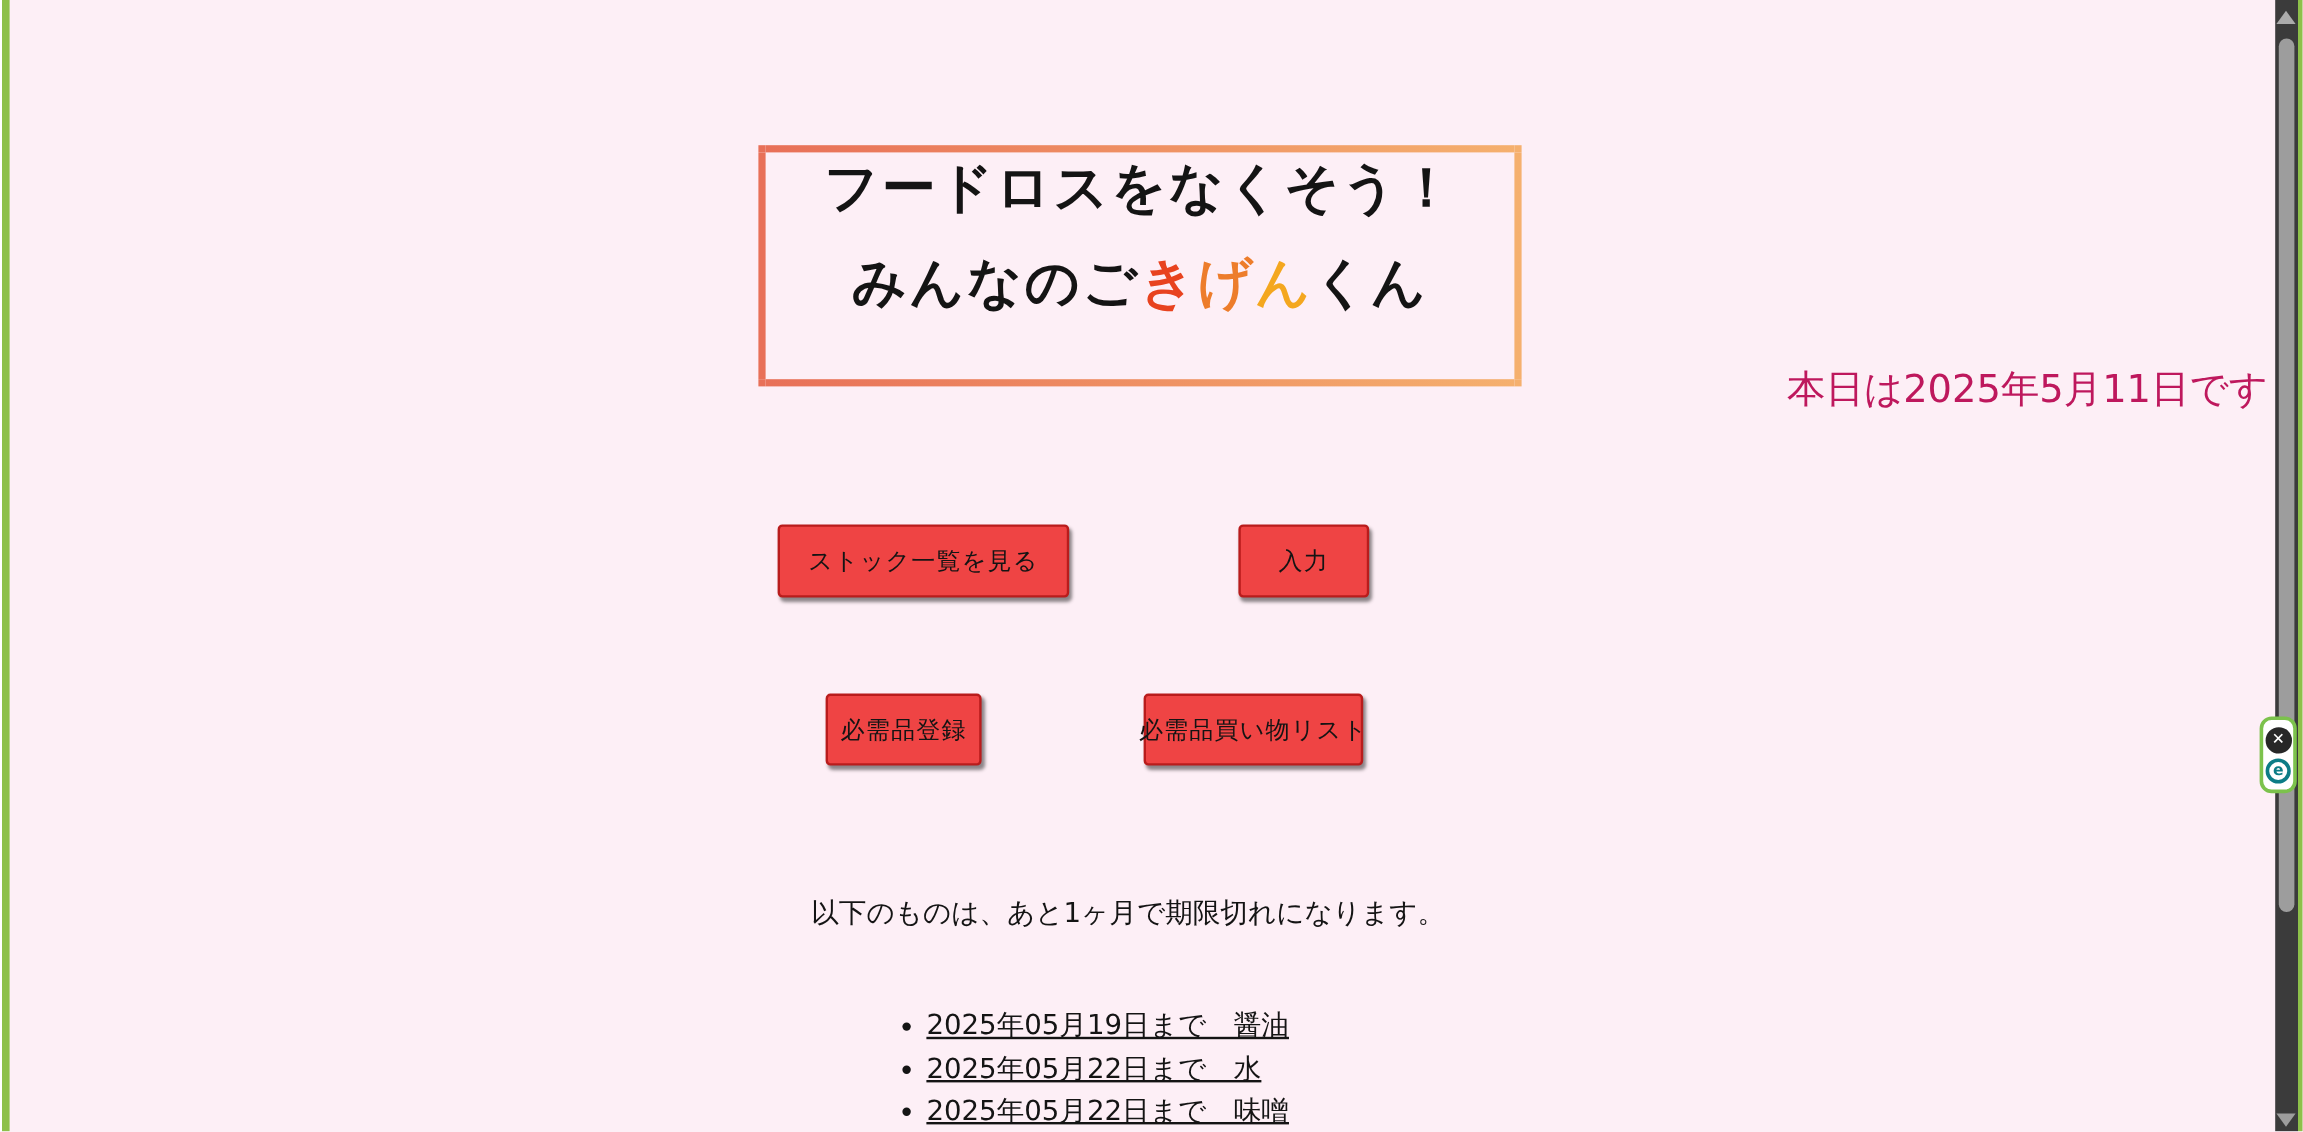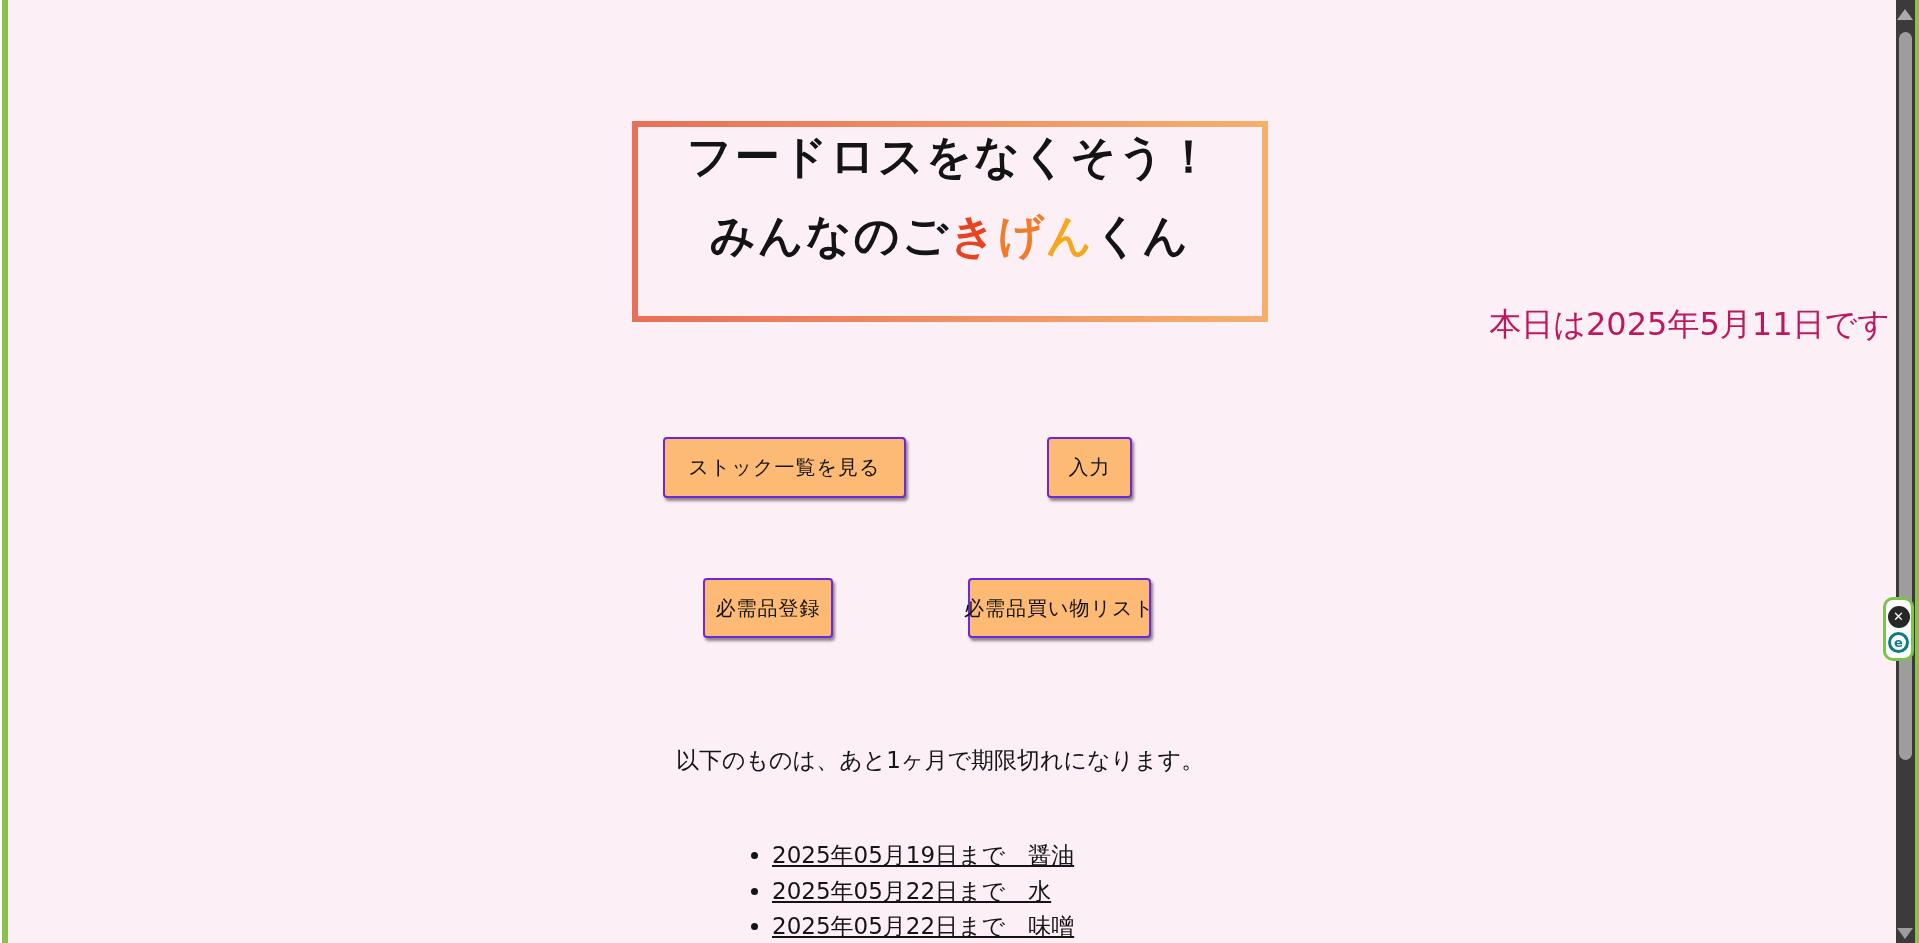--- a/index.html
+++ b/index.html
@@ -24,28 +24,28 @@
   }
   .title-line{font-size:45px;font-weight:bold;letter-spacing:2px;color:#141414;white-space:nowrap;}
   .accent-red{color:#e8431f;}
   .accent-orange{color:#ed7d2b;}
   .accent-amber{color:#f4a71f;}
 
   .date-text{position:absolute;top:303px;right:29px;font-size:32px;color:#be185d;white-space:nowrap;}
 
   .btn{
     position:absolute;box-sizing:border-box;
-    background:#fdba74;border:2px solid #6d28d9;border-radius:4px;
+    background:#ef4444;border:2px solid #b91c1c;border-radius:4px;
     box-shadow:2px 3px 3px rgba(0,0,0,0.45);
     display:flex;align-items:center;justify-content:center;
     font-size:20px;color:#141414;cursor:pointer;white-space:nowrap;
-    font-family:inherit;letter-spacing:1px;margin-left:15px;
+    font-family:inherit;letter-spacing:1px;
   }
   .btn-stock{left:648px;top:437px;width:243px;height:61px;}
-  .btn-input{left:1032px;top:437px;width:85px;height:61px;}
+  .btn-input{left:1032px;top:437px;width:109px;height:61px;}
   .btn-register{left:688px;top:578px;width:130px;height:60px;}
   .btn-shopping{left:953px;top:578px;width:183px;height:60px;}
 
   .notice{position:absolute;left:676px;top:745px;font-size:23px;color:#141414;white-space:nowrap;}
 
   .expiry-list{
     position:absolute;left:742px;top:838px;margin:0;padding-left:30px;
     font-size:23px;line-height:35.5px;color:#141414;
   }
   .expiry-list li{white-space:pre;text-decoration:underline;}

